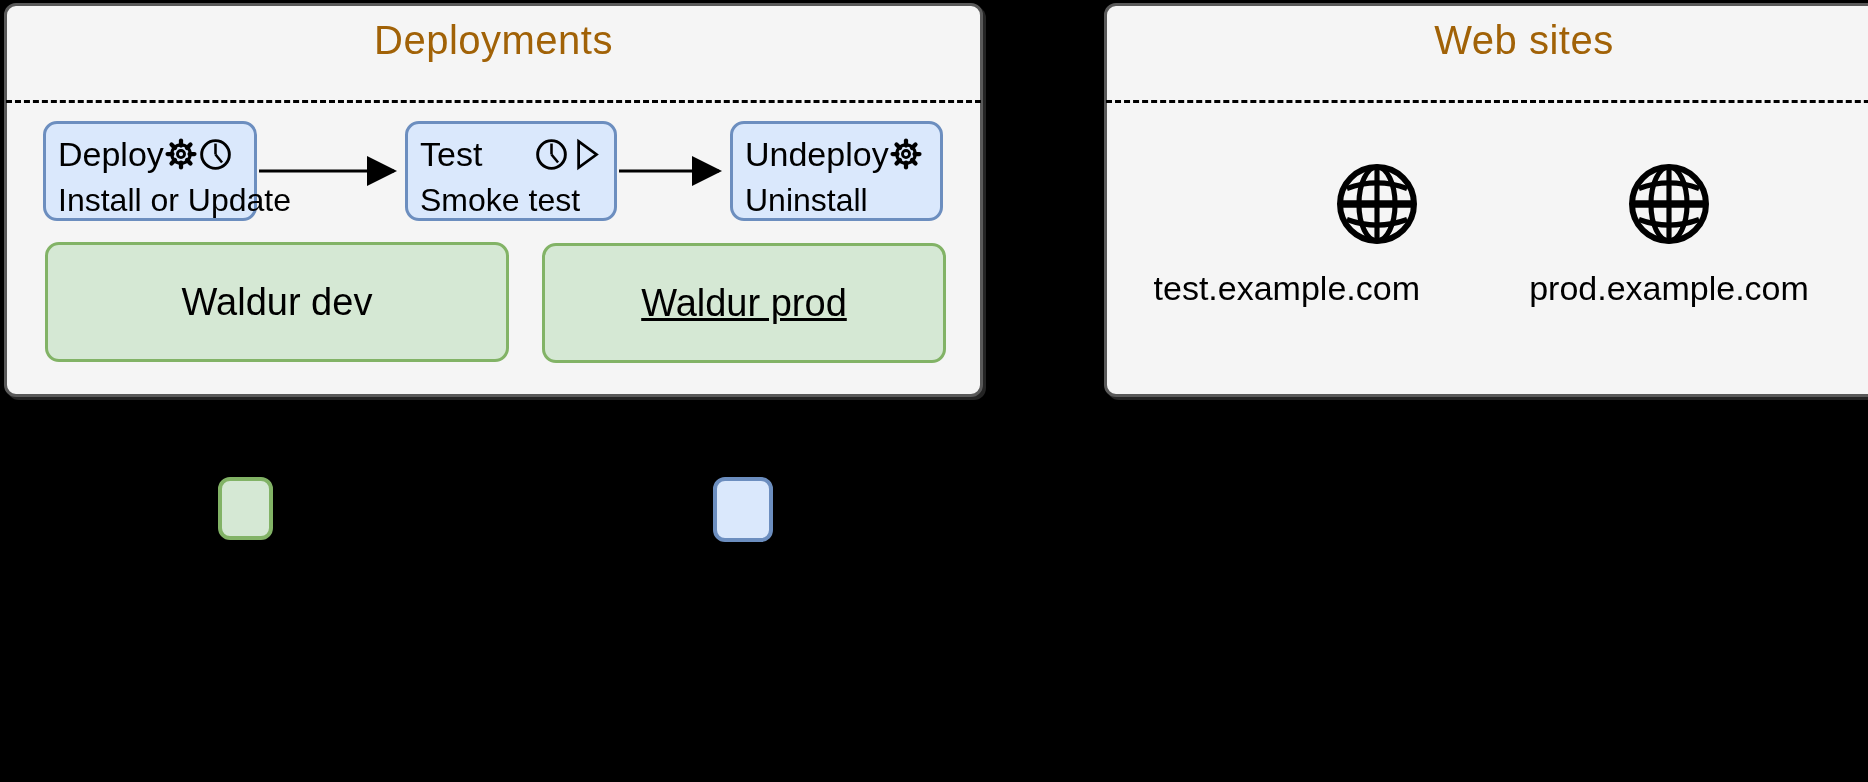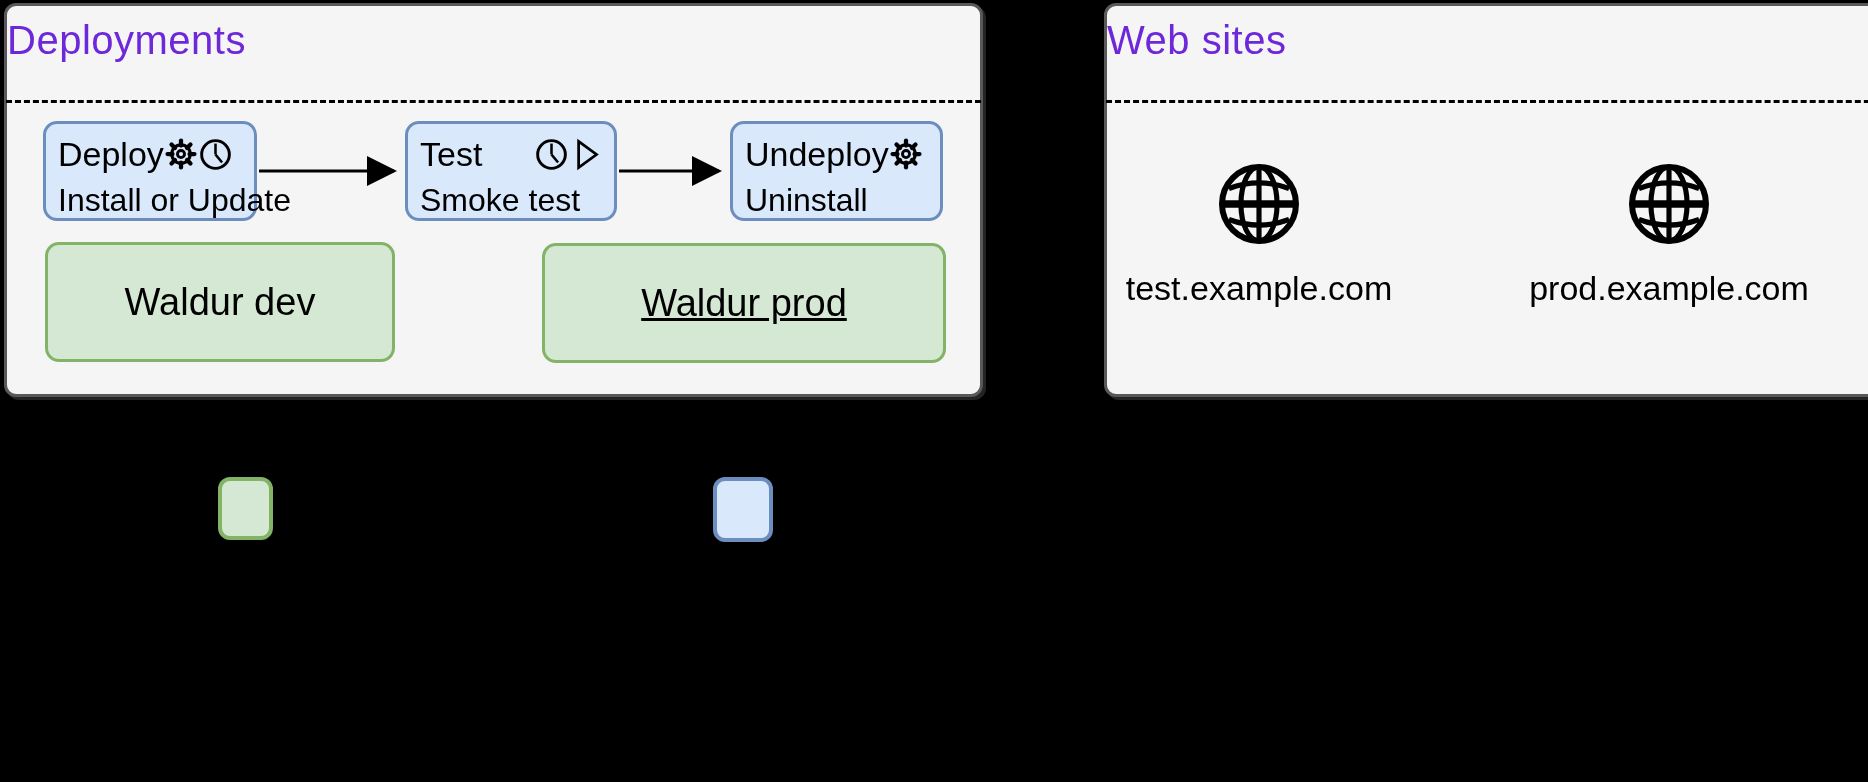--- a/index.html
+++ b/index.html
@@ -10,22 +10,22 @@
     color:#000;
   }
   .panel{
     position:absolute;top:3px;height:394px;box-sizing:border-box;
     background:#f5f5f5;border:3px solid #595959;border-radius:12px;
     box-shadow:3px 3px 0 rgba(80,80,80,0.45);
   }
   .panel-deployments{left:4px;width:979px;}
   .panel-websites{left:1104px;width:840px;}
   .panel-title{
-    position:absolute;top:12px;left:0;right:0;text-align:left;
-    font-size:40px;color:#6d28d9;letter-spacing:0.5px;
+    position:absolute;top:12px;left:0;right:0;text-align:center;
+    font-size:40px;color:#a16207;letter-spacing:0.5px;
   }
   .panel-divider{
     position:absolute;top:94px;left:-1px;right:-1px;height:0;
     border-top:3px dashed #000;
   }
   .step-box{
     position:absolute;top:115px;height:100px;box-sizing:border-box;
     background:#dae8fc;border:3px solid #6c8ebf;border-radius:14px;
     padding:9px 12px;
   }
@@ -35,29 +35,29 @@
   .step-title-row{display:flex;align-items:center;height:42px;}
   .step-title{font-size:34px;line-height:1;white-space:nowrap;}
   .step-subtitle{font-size:32px;line-height:1;margin-top:9px;white-space:nowrap;}
   .spacer{flex:1;}
   .mini-icon{display:inline-flex;flex:none;}
   .env-box{
     position:absolute;box-sizing:border-box;height:120px;
     background:#d5e8d4;border:3px solid #82b366;border-radius:14px;
     display:flex;align-items:center;justify-content:center;
   }
-  .env-dev{left:38px;top:236px;width:350px;}
+  .env-dev{left:38px;top:236px;width:464px;}
   .env-prod{left:535px;top:237px;width:404px;text-decoration:underline;}
   .env-label{font-size:38px;}
   .arrow-layer{position:absolute;left:0;top:0;width:976px;height:391px;pointer-events:none;}
   .site{
     position:absolute;top:155px;width:300px;
     display:flex;flex-direction:column;align-items:center;
   }
-  .site-test{left:2px;}
+  .site-test{left:13px;align-items:flex-end;}
   .site-prod{left:412px;justify-content:center;}
   .site-domain{font-size:34px;margin-top:22px;white-space:nowrap;}
   .swatch{position:absolute;box-sizing:border-box;border-radius:12px;}
   .swatch-green{left:218px;top:477px;width:55px;height:63px;background:#d5e8d4;border:4px solid #82b366;}
   .swatch-blue{left:713px;top:477px;width:60px;height:65px;background:#dae8fc;border:4px solid #6c8ebf;}
 </style>
 </head>
 <body>
 
 <svg width="0" height="0" style="position:absolute" aria-hidden="true">

